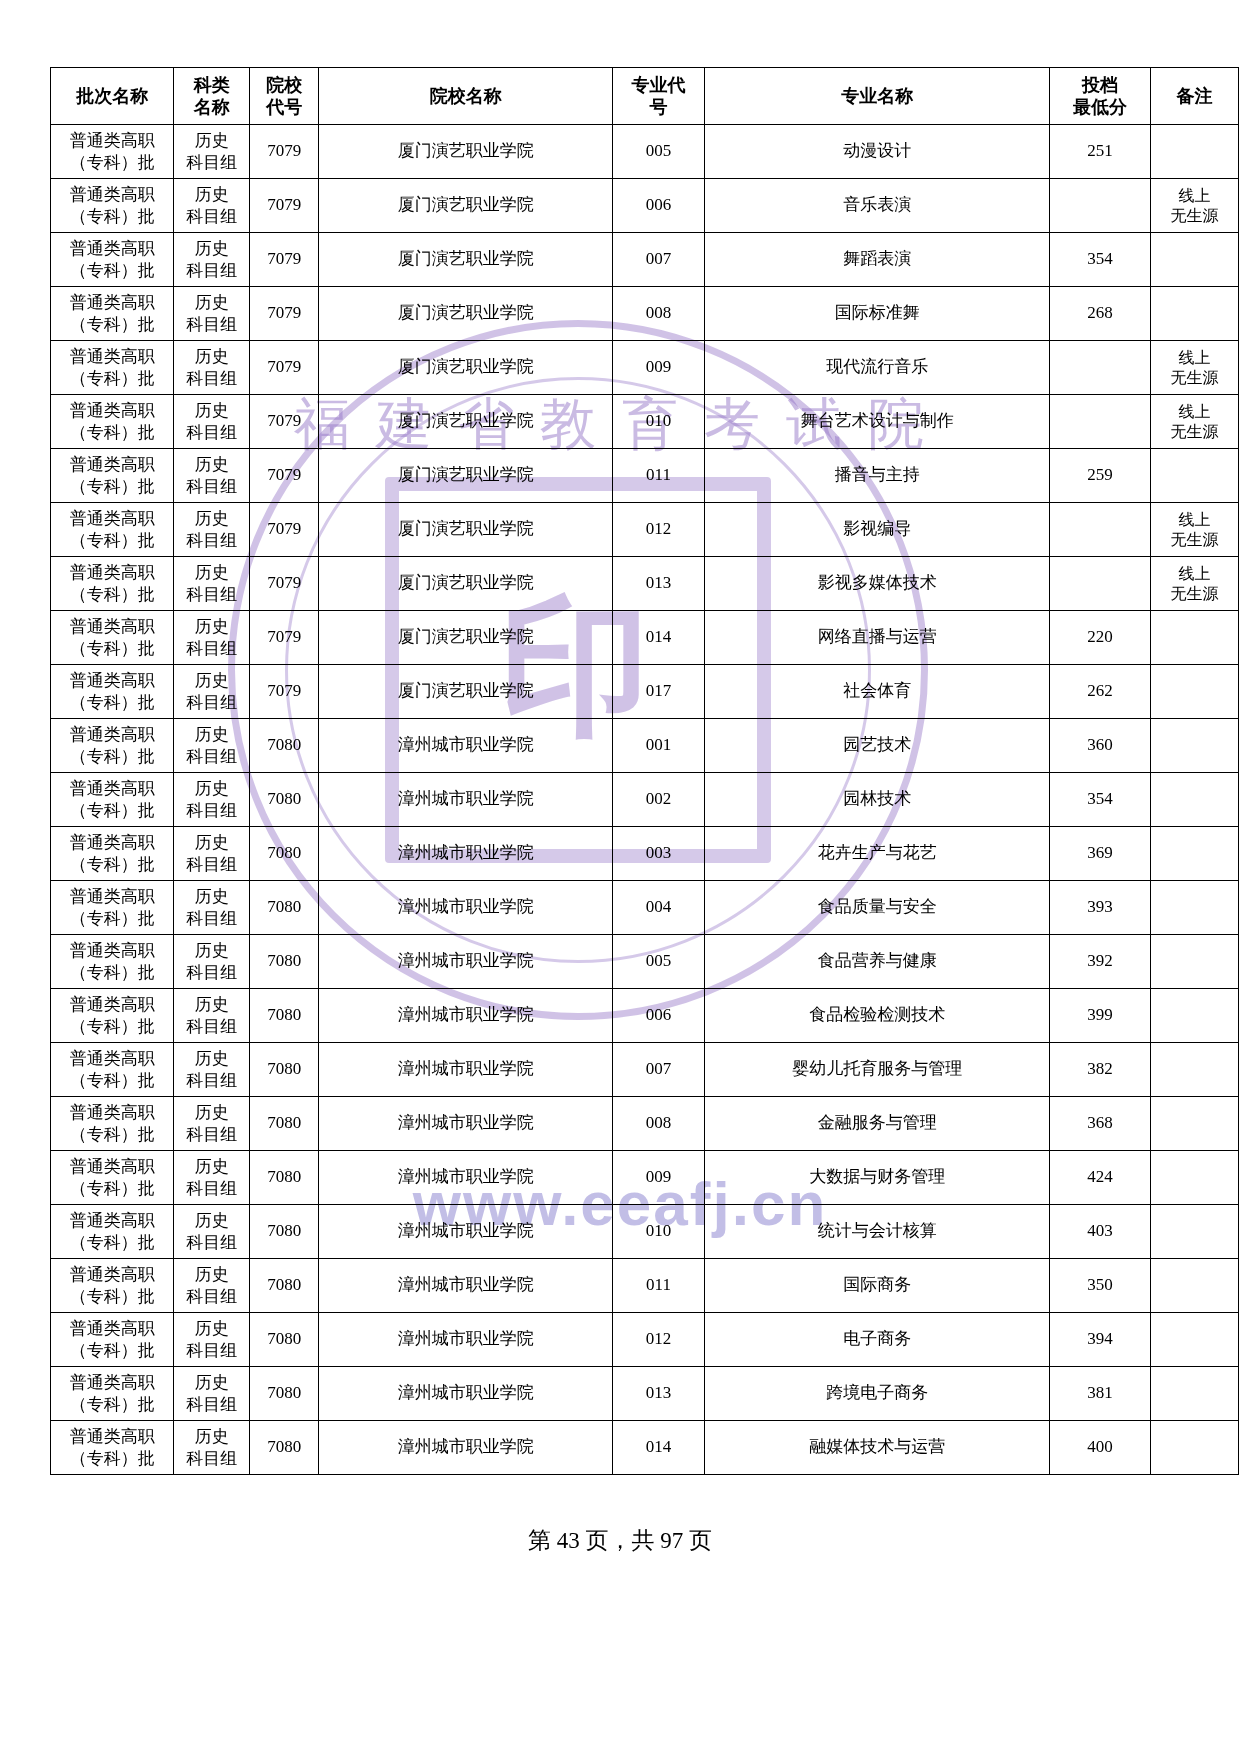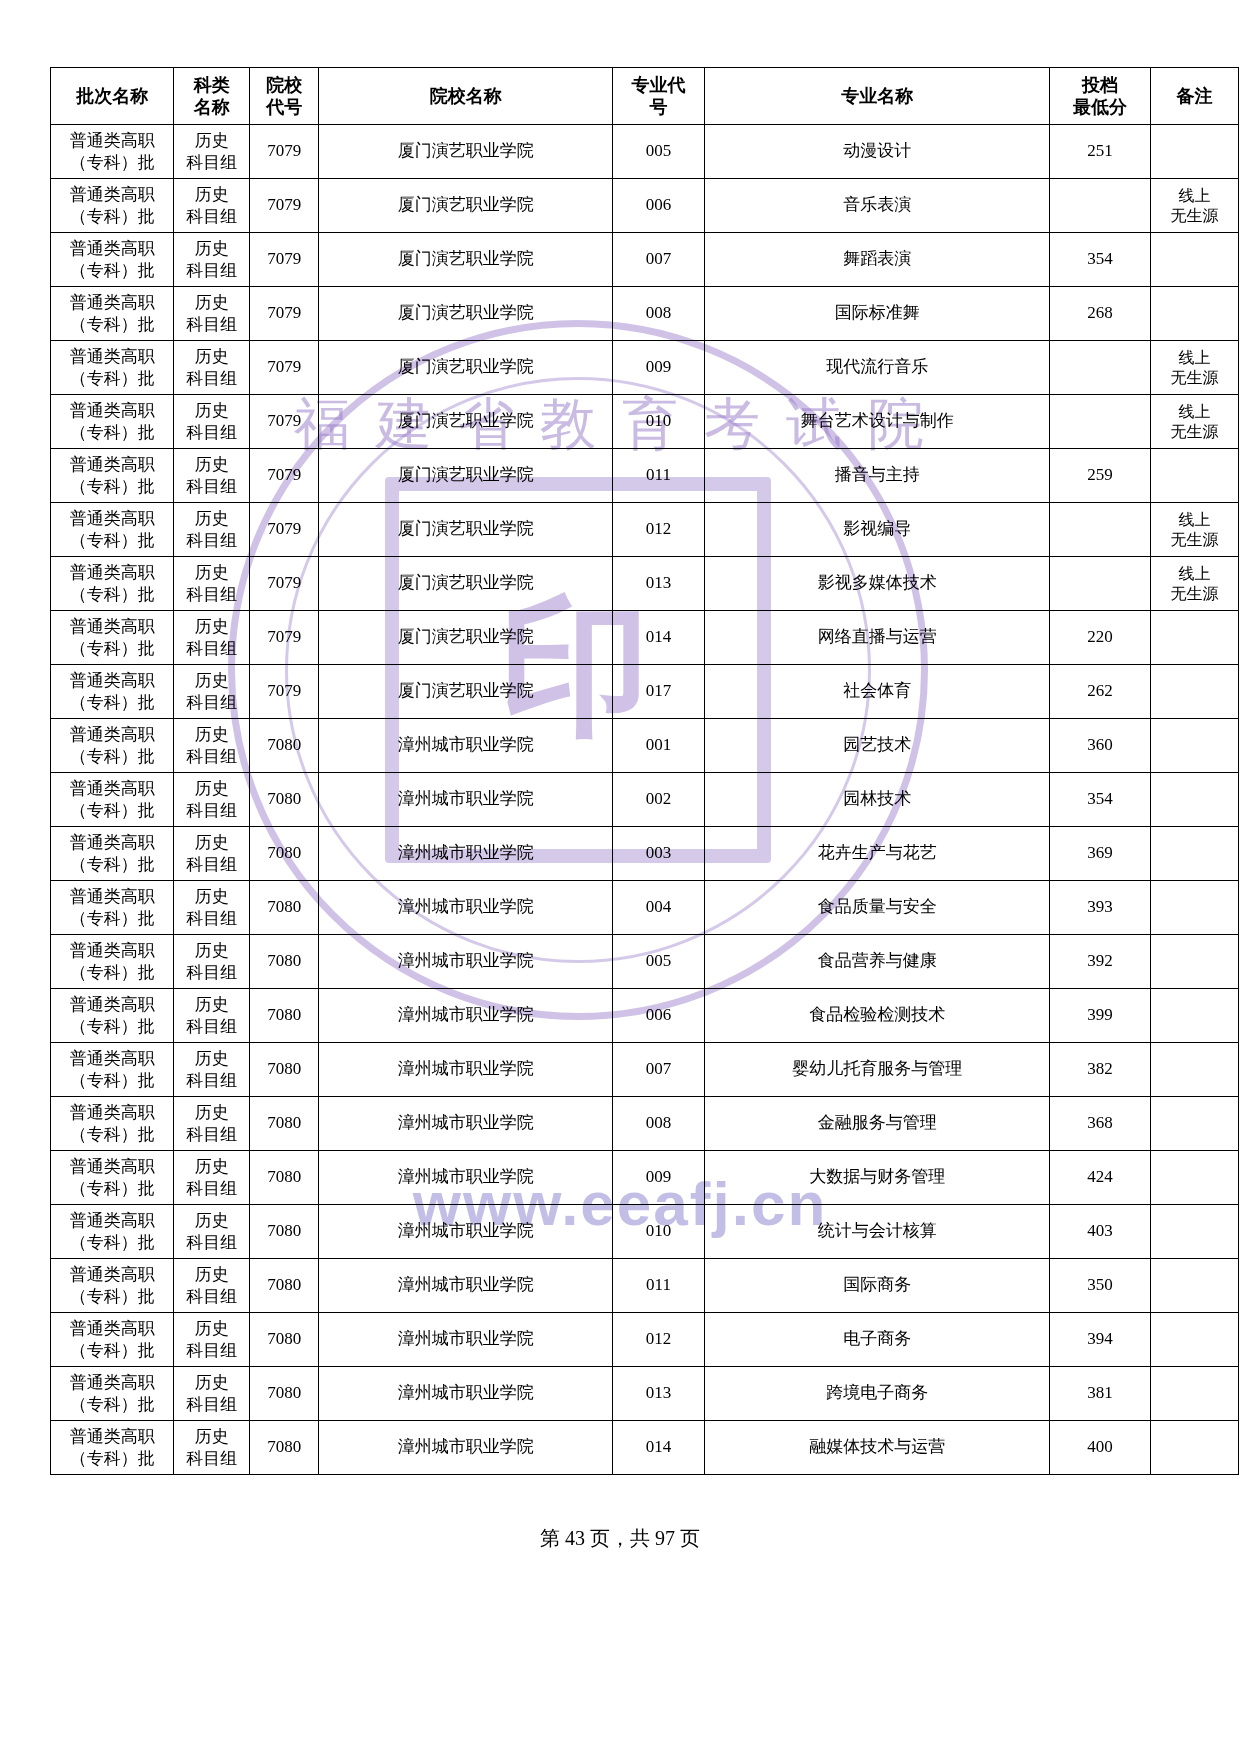--- a/index.html
+++ b/index.html
@@ -134,21 +134,21 @@
   td.c-school, td.c-majorcode, td.c-major { text-align: left; }
   .two-line { display: block; line-height: 1.25; }
   .note-text { font-size: 16px; line-height: 1.25; text-align: center; }
 
   .footer {
     position: absolute;
     left: 0;
     top: 1525px;
     width: 1240px;
     text-align: center;
-    font-size: 20px;
+    font-size: 23px;
     color: #000;
     z-index: 10;
   }
 </style>
 </head>
 <body>
 
 <div class="page">
 
   <div class="watermark">

